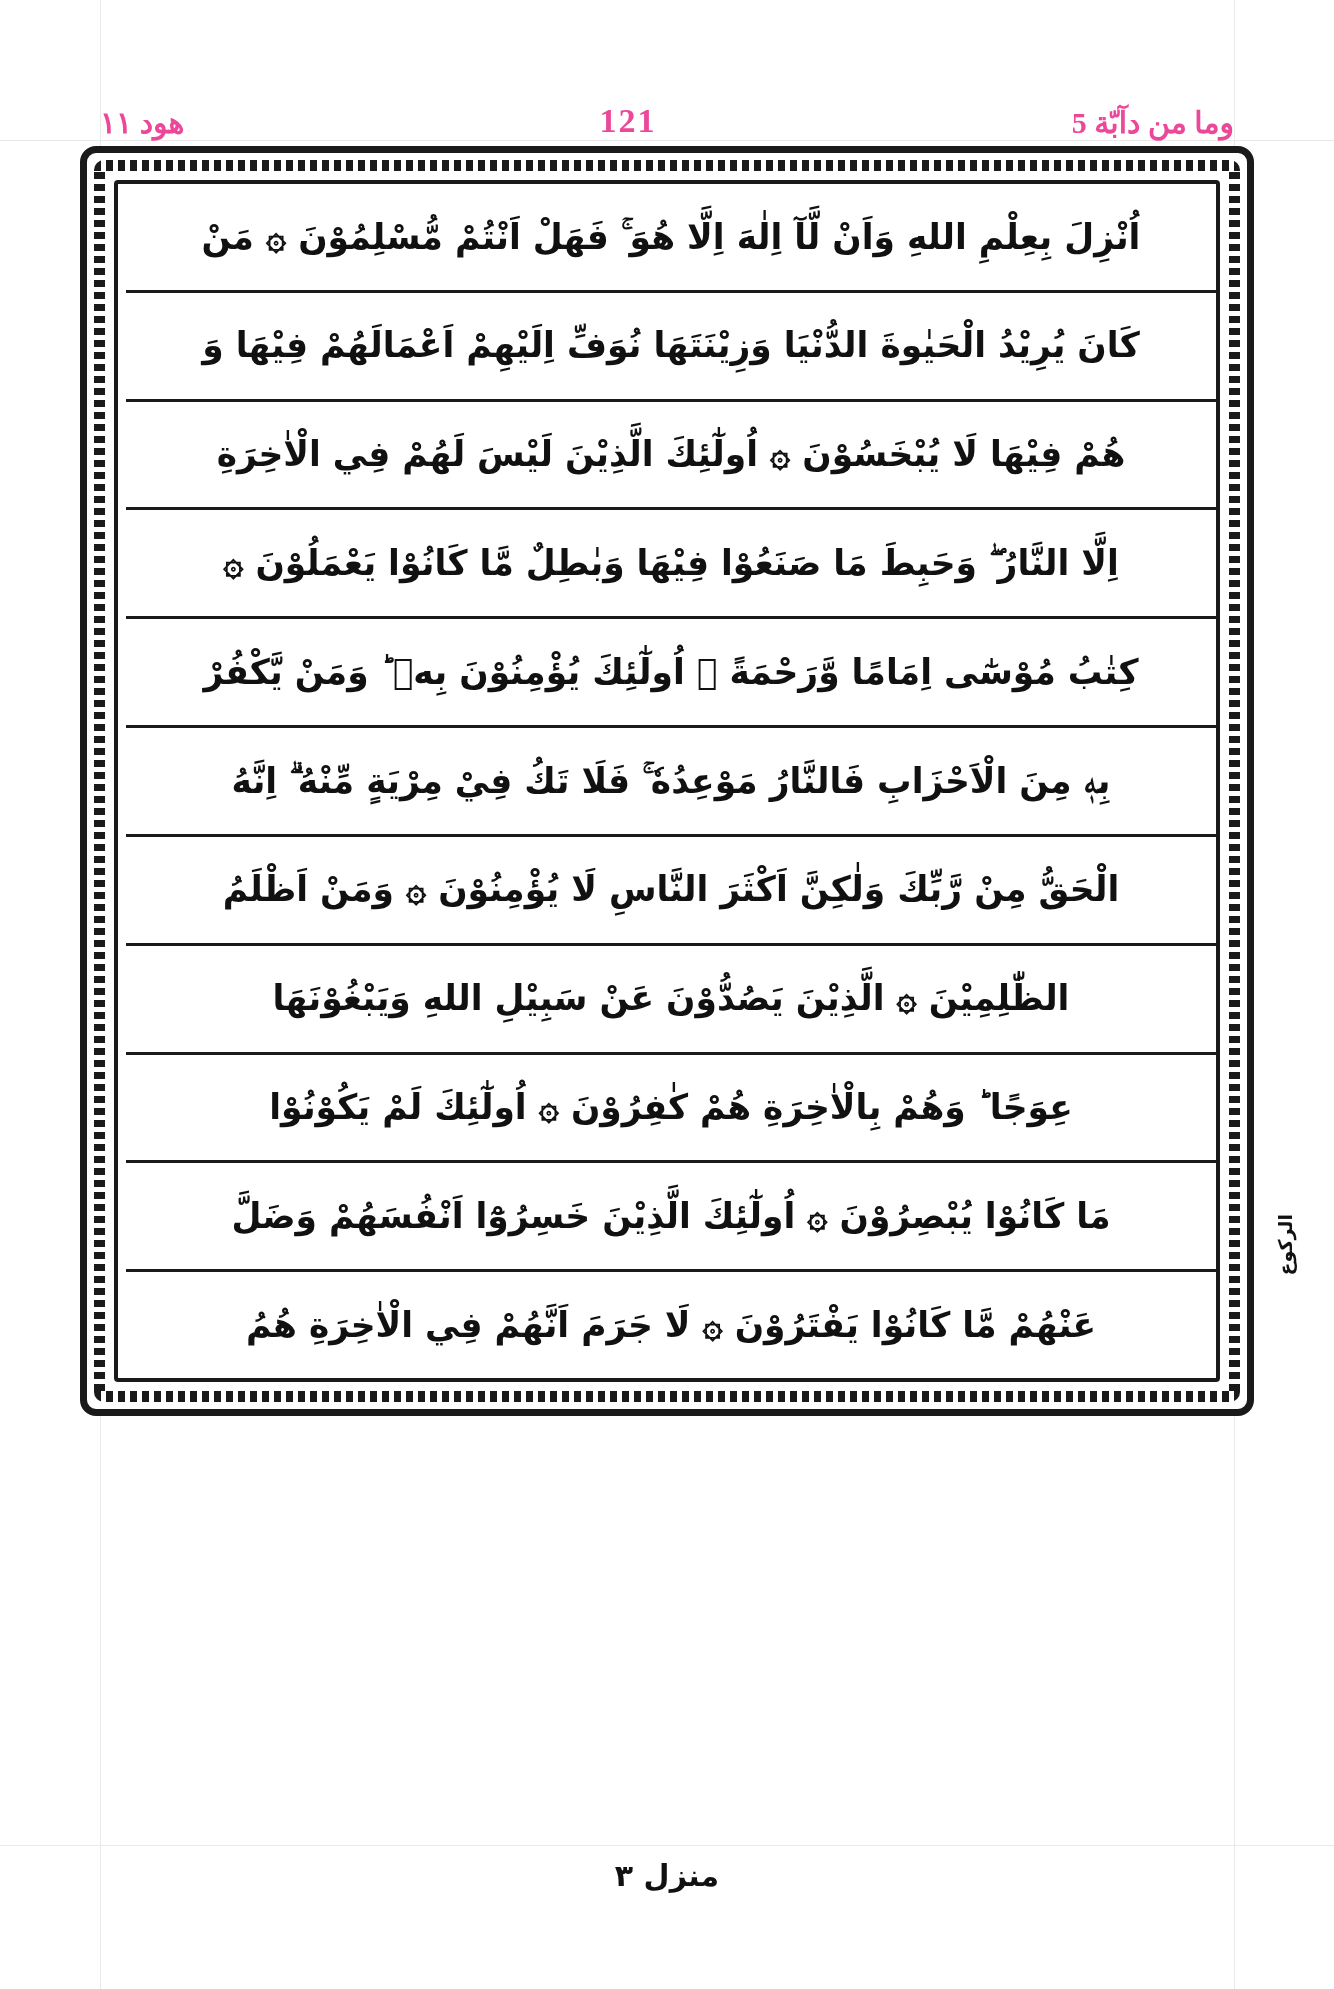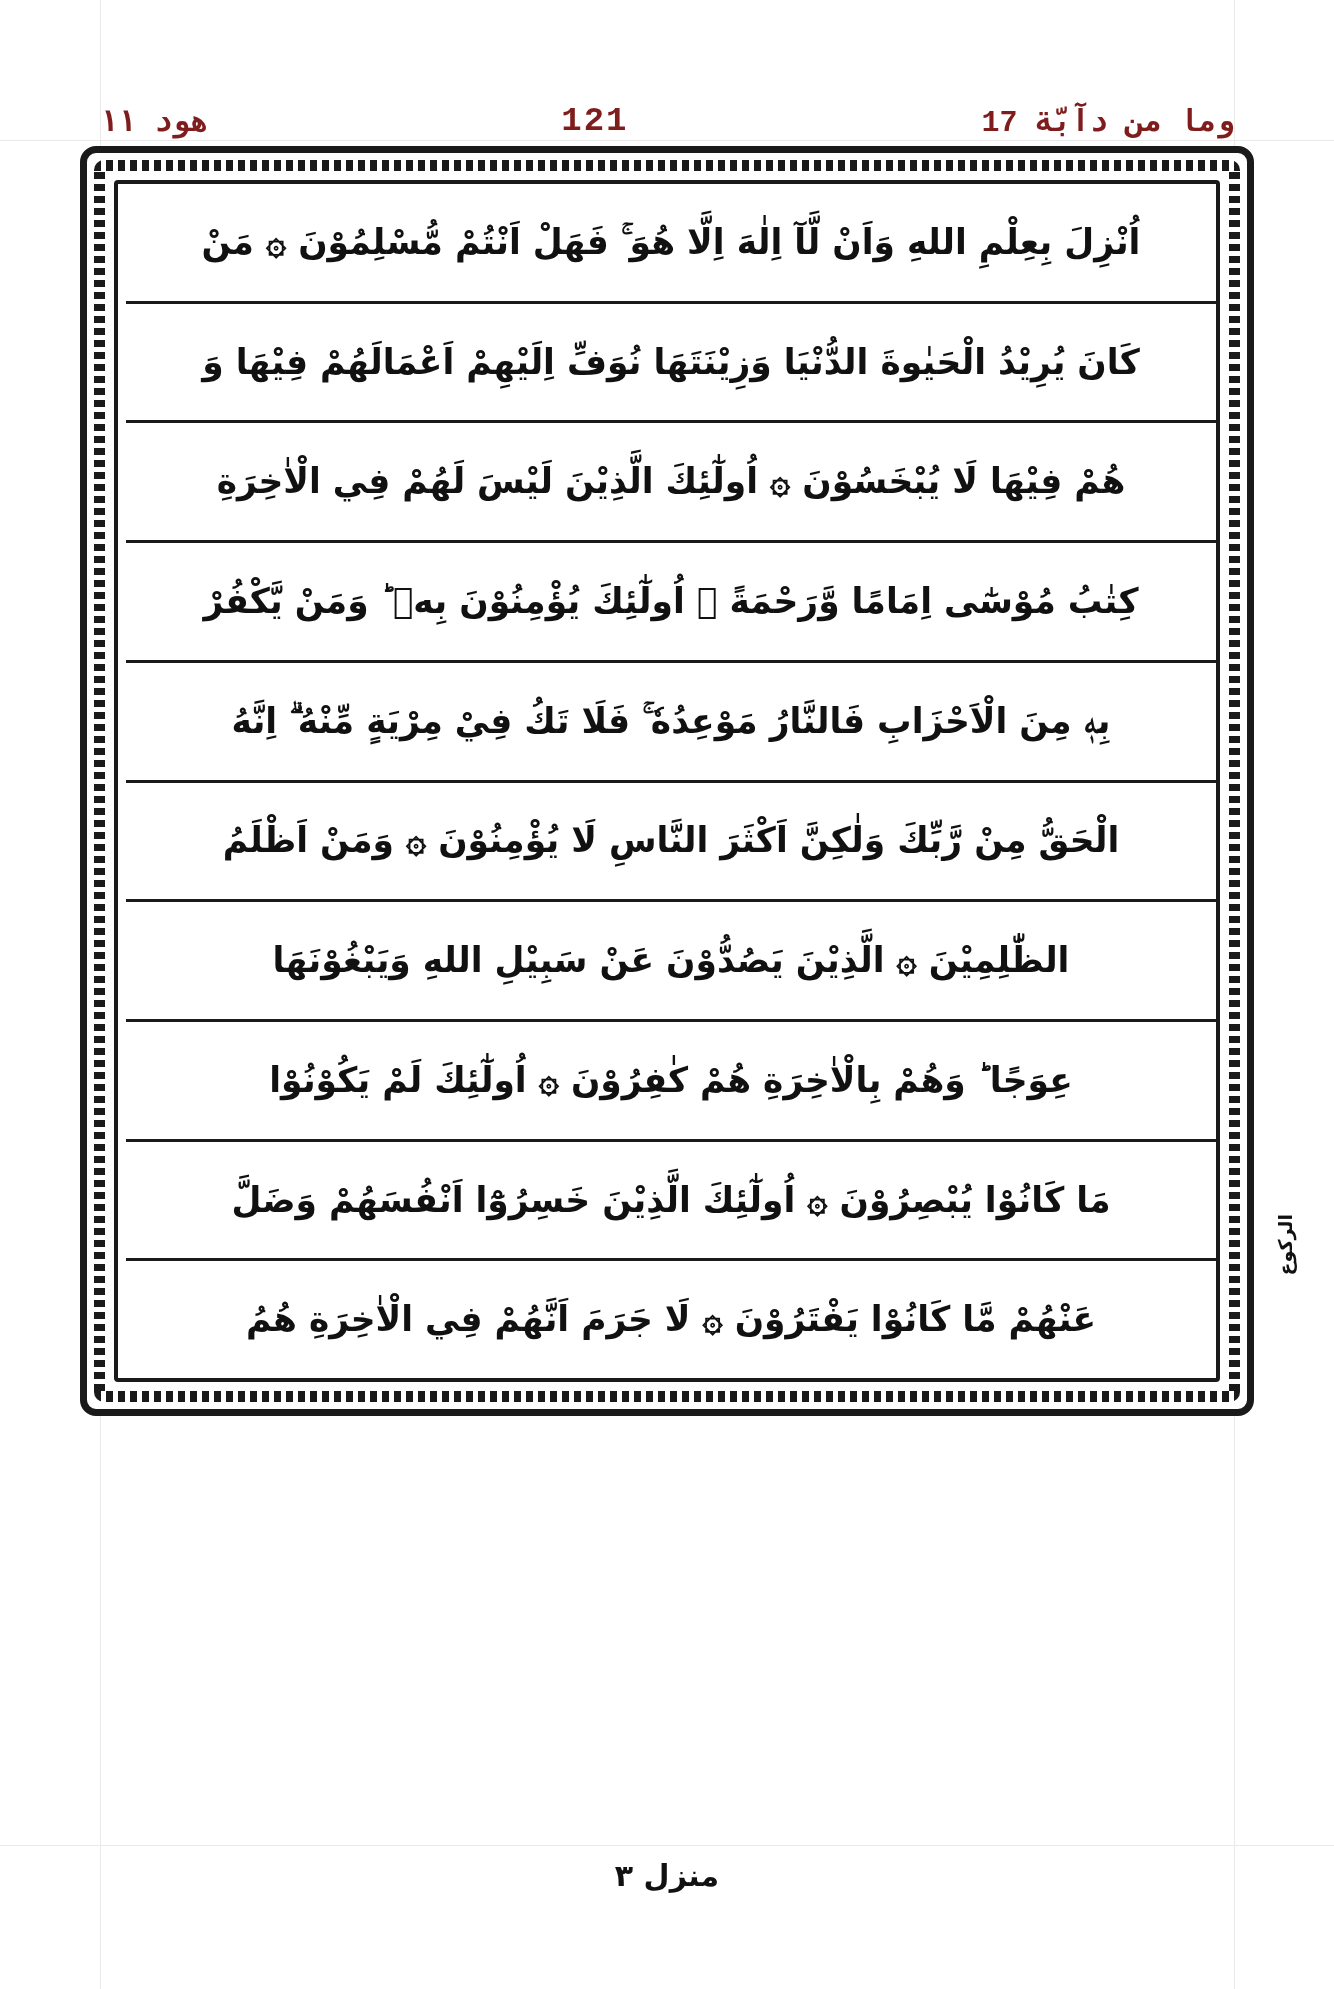--- a/index.html
+++ b/index.html
@@ -41,26 +41,26 @@
     left: 100px;
     top: 78px;
     width: 1134px;
     height: 60px;
     display: flex;
     align-items: flex-end;
     justify-content: space-between;
     direction: rtl;
   }
   .header-item {
-    font-family: Liberation Mono, monospace;
+    font-family: Liberation Serif, serif;
     font-size: 30px;
     font-weight: 700;
     line-height: 1;
     white-space: nowrap;
-    color: #7f1d1d;
+    color: #ec4899;
   }
   #header-juz   { padding-left: 8px; letter-spacing: -0.5px; }
   #header-page  { font-size: 34px; letter-spacing: 2px; }
   #header-surah { padding-right: 8px; letter-spacing: -0.5px; }
 
   
   #frame-outer {
     position: absolute;
     left: 80px;
     top: 146px;
@@ -194,39 +194,42 @@
 <body>
 
 <div id="page">
 
   <div class="scan-guide v-left"></div>
   <div class="scan-guide v-right"></div>
   <div class="scan-guide h-top"></div>
   <div class="scan-guide h-bot"></div>
 
   <div id="header">
-    <div class="header-item" id="header-juz">وما من دآبّة 17</div>
+    <div class="header-item" id="header-juz">وما من دآبّة 5</div>
     <div class="header-item" id="header-page">121</div>
     <div class="header-item" id="header-surah">هود ١١</div>
   </div>
 
   <div id="frame-outer">
     <div id="frame-bead">
       <div id="frame-inner">
         <div id="lines">
             <div class="qline">
               <div class="qtext" style="transform: scaleX(0.985428); transform-origin: center center;">اُنْزِلَ بِعِلْمِ اللهِ وَاَنْ لَّآ اِلٰهَ اِلَّا هُوَ ۚ فَهَلْ اَنْتُمْ مُّسْلِمُوْنَ ۞ مَنْ</div>
             </div>
             <div class="qline">
               <div class="qtext" style="transform: scaleX(0.985428); transform-origin: center center;">كَانَ يُرِيْدُ الْحَيٰوةَ الدُّنْيَا وَزِيْنَتَهَا نُوَفِّ اِلَيْهِمْ اَعْمَالَهُمْ فِيْهَا وَ</div>
             </div>
             <div class="qline">
               <div class="qtext" style="transform: scaleX(0.985428); transform-origin: center center;">هُمْ فِيْهَا لَا يُبْخَسُوْنَ ۞ اُولٰٓئِكَ الَّذِيْنَ لَيْسَ لَهُمْ فِي الْاٰخِرَةِ</div>
             </div>
             <div class="qline">
+              <div class="qtext" style="transform: scaleX(0.985428); transform-origin: center center;">اِلَّا النَّارُ ۖ وَحَبِطَ مَا صَنَعُوْا فِيْهَا وَبٰطِلٌ مَّا كَانُوْا يَعْمَلُوْنَ ۞</div>
+            </div>
+            <div class="qline">
               <div class="qtext" style="transform: scaleX(0.985428); transform-origin: center center;">كِتٰبُ مُوْسٰٓى اِمَامًا وَّرَحْمَةً ۚ اُولٰٓئِكَ يُؤْمِنُوْنَ بِهٖ ؕ وَمَنْ يَّكْفُرْ</div>
             </div>
             <div class="qline">
               <div class="qtext" style="transform: scaleX(0.985428); transform-origin: center center;">بِهٖ مِنَ الْاَحْزَابِ فَالنَّارُ مَوْعِدُهٗ ۚ فَلَا تَكُ فِيْ مِرْيَةٍ مِّنْهُ ۗ اِنَّهُ</div>
             </div>
             <div class="qline">
               <div class="qtext" style="transform: scaleX(0.985428); transform-origin: center center;">الْحَقُّ مِنْ رَّبِّكَ وَلٰكِنَّ اَكْثَرَ النَّاسِ لَا يُؤْمِنُوْنَ ۞ وَمَنْ اَظْلَمُ</div>
             </div>
             <div class="qline">
               <div class="qtext" style="transform: scaleX(0.985428); transform-origin: center center;">الظّٰلِمِيْنَ ۞ الَّذِيْنَ يَصُدُّوْنَ عَنْ سَبِيْلِ اللهِ وَيَبْغُوْنَهَا</div>

